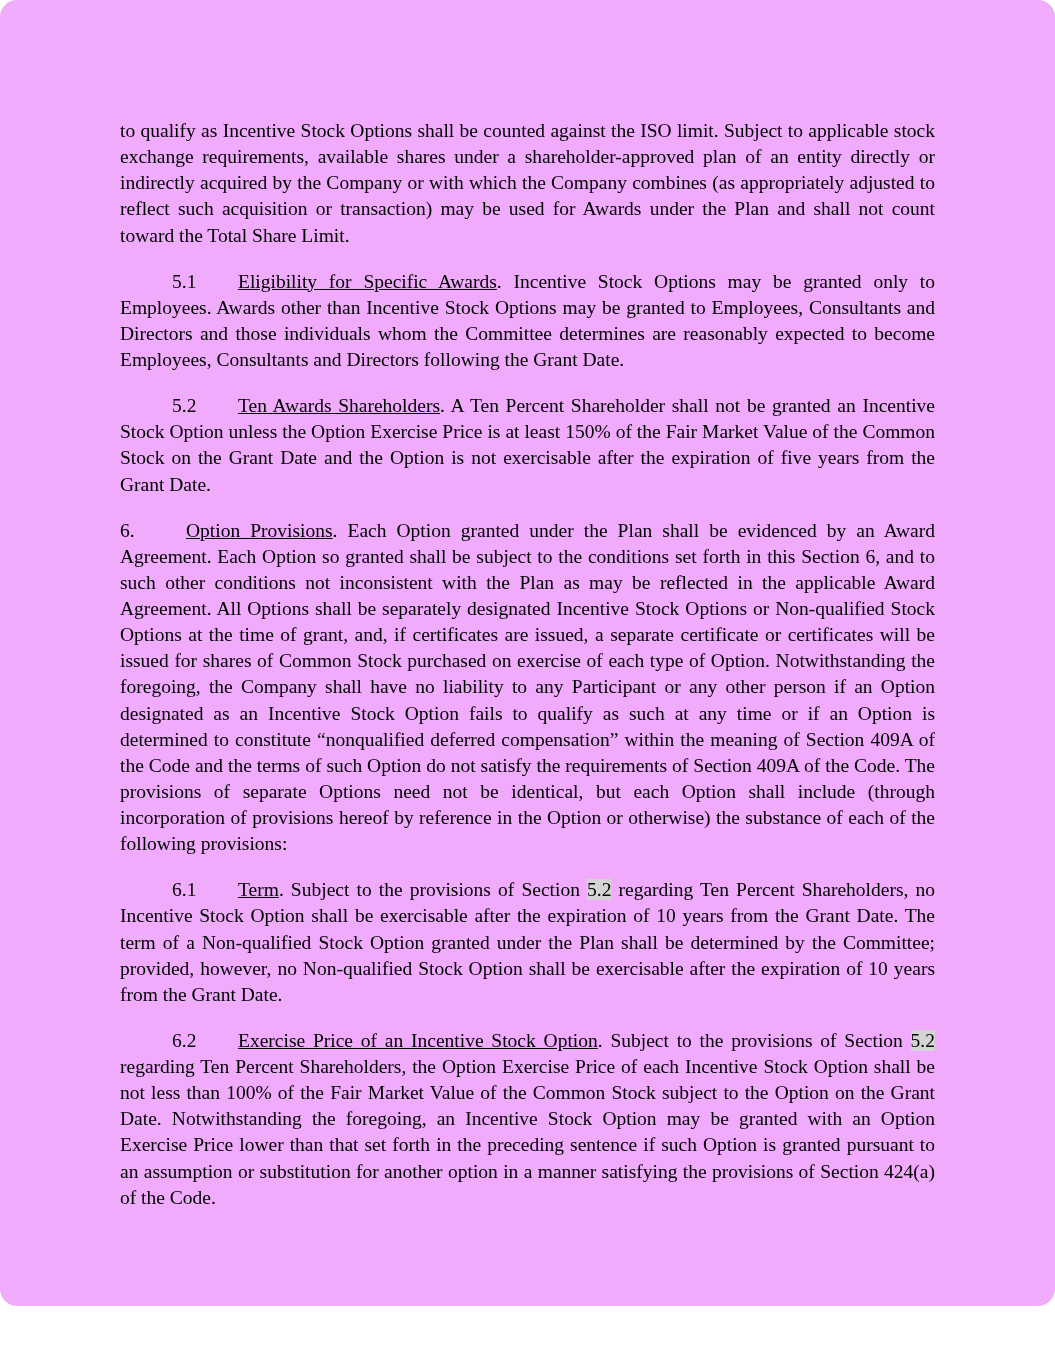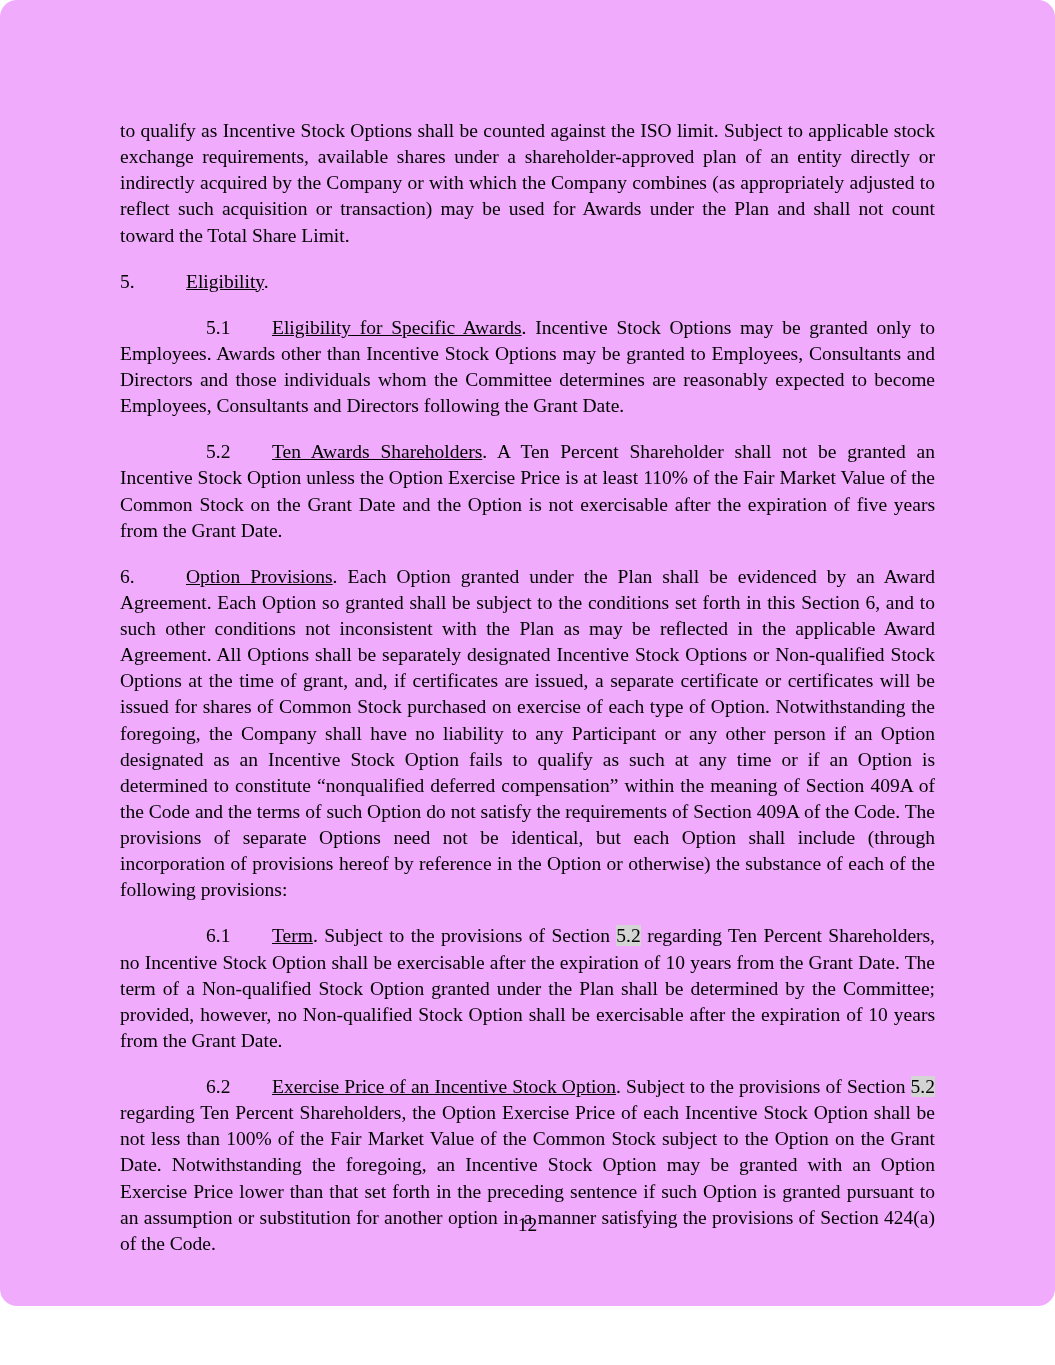--- a/index.html
+++ b/index.html
@@ -38,57 +38,53 @@
     margin: 0 0 20px 0;
     text-align: justify;
   }
   .lead {
     display: inline-block;
     width: 66px;
   }
   .lead-ind {
     display: inline-block;
     width: 66px;
-    margin-left: 86px;
+    margin-left: 52px;
   }
   .footer {
     position: absolute;
     left: 0;
     right: 0;
     bottom: 68px;
     text-align: center;
     font-size: 19.5px;
     font-family: "Liberation Serif", "DejaVu Serif", serif;
   }
 </style>
 </head>
 <body>
 
 <div class="page">
 
   <p class="para">to qualify as Incentive Stock Options shall be counted against the ISO limit. Subject to applicable stock exchange requirements, available shares under a shareholder-approved plan of an entity directly or indirectly acquired by the Company or with which the Company combines (as appropriately adjusted to reflect such acquisition or transaction) may be used for Awards under the Plan and shall not count toward the Total Share Limit.</p>
 
-  <div class="num-row">
-    <span class="lead">5.</span><span class="u">Eligibility</span><span>.</span>
-  </div>
 
   <div class="num-row">
     <span class="lead-ind">5.1</span><span class="u">Eligibility for Specific Awards</span><span>. Incentive Stock Options may be granted only to Employees. Awards other than Incentive Stock Options may be granted to Employees, Consultants and Directors and those individuals whom the Committee determines are reasonably expected to become Employees, Consultants and Directors following the Grant Date.</span>
   </div>
 
   <div class="num-row">
-    <span class="lead-ind">5.2</span><span class="u">Ten Awards Shareholders</span><span>. A Ten Percent Shareholder shall not be granted an Incentive Stock Option unless the Option Exercise Price is at least 110% of the Fair Market Value of the Common Stock on the Grant Date and the Option is not exercisable after the expiration of five years from the Grant Date.</span>
+    <span class="lead-ind">5.2</span><span class="u">Ten Awards Shareholders</span><span>. A Ten Percent Shareholder shall not be granted an Incentive Stock Option unless the Option Exercise Price is at least 150% of the Fair Market Value of the Common Stock on the Grant Date and the Option is not exercisable after the expiration of five years from the Grant Date.</span>
   </div>
 
   <div class="num-row">
     <span class="lead">6.</span><span class="u">Option Provisions</span><span>. Each Option granted under the Plan shall be evidenced by an Award Agreement. Each Option so granted shall be subject to the conditions set forth in this Section 6, and to such other conditions not inconsistent with the Plan as may be reflected in the applicable Award Agreement. All Options shall be separately designated Incentive Stock Options or Non-qualified Stock Options at the time of grant, and, if certificates are issued, a separate certificate or certificates will be issued for shares of Common Stock purchased on exercise of each type of Option. Notwithstanding the foregoing, the Company shall have no liability to any Participant or any other person if an Option designated as an Incentive Stock Option fails to qualify as such at any time or if an Option is determined to constitute “nonqualified deferred compensation” within the meaning of Section 409A of the Code and the terms of such Option do not satisfy the requirements of Section 409A of the Code. The provisions of separate Options need not be identical, but each Option shall include (through incorporation of provisions hereof by reference in the Option or otherwise) the substance of each of the following provisions:</span>
   </div>
 
   <div class="num-row">
     <span class="lead-ind">6.1</span><span class="u">Term</span><span>. Subject to the provisions of Section </span><span class="hl">5.2</span><span> regarding Ten Percent Shareholders, no Incentive Stock Option shall be exercisable after the expiration of 10 years from the Grant Date. The term of a Non-qualified Stock Option granted under the Plan shall be determined by the Committee; </span><span class="it">provided, however</span><span>, no Non-qualified Stock Option shall be exercisable after the expiration of 10 years from the Grant Date.</span>
   </div>
 
   <div class="num-row">
     <span class="lead-ind">6.2</span><span class="u">Exercise Price of an Incentive Stock Option</span><span>. Subject to the provisions of Section </span><span class="hl">5.2</span><span> regarding Ten Percent Shareholders, the Option Exercise Price of each Incentive Stock Option shall be not less than 100% of the Fair Market Value of the Common Stock subject to the Option on the Grant Date. Notwithstanding the foregoing, an Incentive Stock Option may be granted with an Option Exercise Price lower than that set forth in the preceding sentence if such Option is granted pursuant to an assumption or substitution for another option in a manner satisfying the provisions of Section 424(a) of the Code.</span>
   </div>
 
-  <div class="footer">12</div>
 </div>
 
 </body></html>

